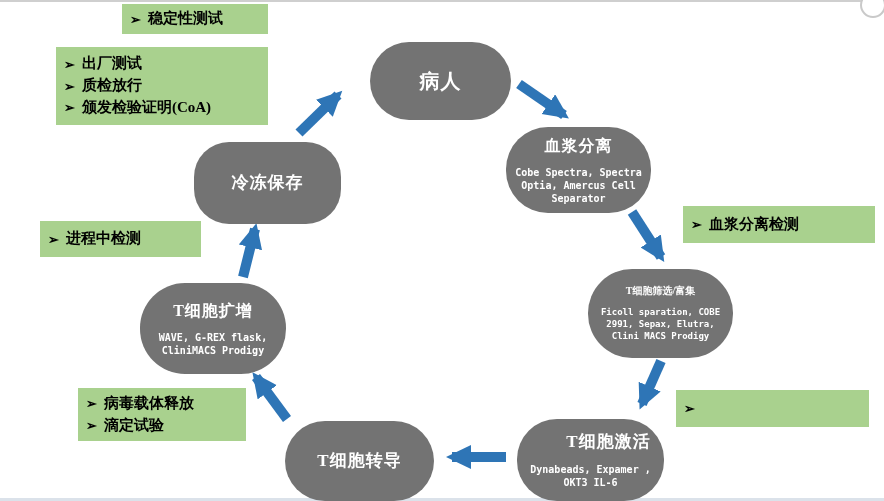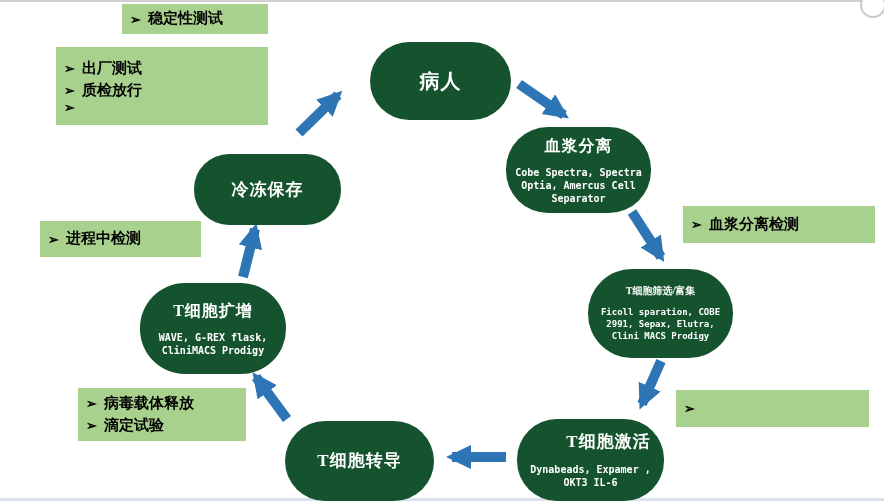--- a/index.html
+++ b/index.html
@@ -8,21 +8,21 @@
     font-family:"Liberation Serif","DejaVu Serif",serif;
   }
   .edge-strip-top{position:absolute;left:0;top:0;width:884px;height:2px;background:#cfcfcf;}
   .edge-strip-bottom{position:absolute;left:0;bottom:0;width:884px;height:3px;background:#dbe2ea;}
   .overlay-circle{
     position:absolute;left:860px;top:-8px;width:22px;height:22px;border-radius:50%;
     border:2px solid #c9c9c9;background:#ffffff;
   }
   
   .node{
-    position:absolute;background:#14532d;color:#ffffff;
+    position:absolute;background:#737373;color:#ffffff;
     display:flex;flex-direction:column;align-items:center;justify-content:center;
     text-align:center;box-sizing:border-box;padding:20px 8px;
   }
   .node .title{font-weight:bold;line-height:1.25;letter-spacing:1px;}
   .node .sub{
     font-family:"DejaVu Sans Mono","Liberation Mono",monospace;
     font-weight:600;line-height:1.3;margin-top:10px;
   }
   #node-patient{left:370px;top:42px;width:141px;height:78px;border-radius:39px;}
   #node-patient .title{font-size:20px;}
@@ -33,21 +33,21 @@
   #node-screening .title{font-size:10px;letter-spacing:0;}
   #node-screening .sub{font-size:9px;}
   #node-activation{left:517px;top:419px;width:147px;height:82px;border-radius:40px;}
   #node-activation .title{font-size:17px;margin-left:36px;}
   #node-activation .sub{font-size:10px;}
   #node-transduction{left:285px;top:421px;width:149px;height:80px;border-radius:40px;}
   #node-transduction .title{font-size:17px;}
   #node-expansion{left:140px;top:283px;width:146px;height:91px;border-radius:45px;}
   #node-expansion .title{font-size:16px;}
   #node-expansion .sub{font-size:10px;}
-  #node-cryo{left:194px;top:154px;width:147px;height:71px;border-radius:35px;justify-content:center;}
+  #node-cryo{left:194px;top:142px;width:147px;height:82px;border-radius:35px;justify-content:center;}
   #node-cryo .title{font-size:17px;}
   
   .callout{
     position:absolute;background:#a9d18e;color:#000000;
     box-sizing:border-box;padding:4px 8px;
     display:flex;flex-direction:column;justify-content:center;
   }
   .callout .line{display:flex;align-items:center;gap:7px;font-weight:bold;line-height:1.45;}
   .callout .bullet{font-size:13px;line-height:1;}
   #callout-stability{left:122px;top:4px;width:146px;height:30px;font-size:15px;}
@@ -126,20 +126,21 @@
     <div class="line">
       <span class="bullet">➢</span>
       <span>出厂测试</span>
     </div>
     <div class="line">
       <span class="bullet">➢</span>
       <span>质检放行</span>
     </div>
     <div class="line">
       <span class="bullet">➢</span>
+      <span>颁发检验证明(CoA)</span>
     </div>
   </div>
 
   <div class="callout" id="callout-inprocess">
     <div class="line">
       <span class="bullet">➢</span>
       <span>进程中检测</span>
     </div>
   </div>
 

